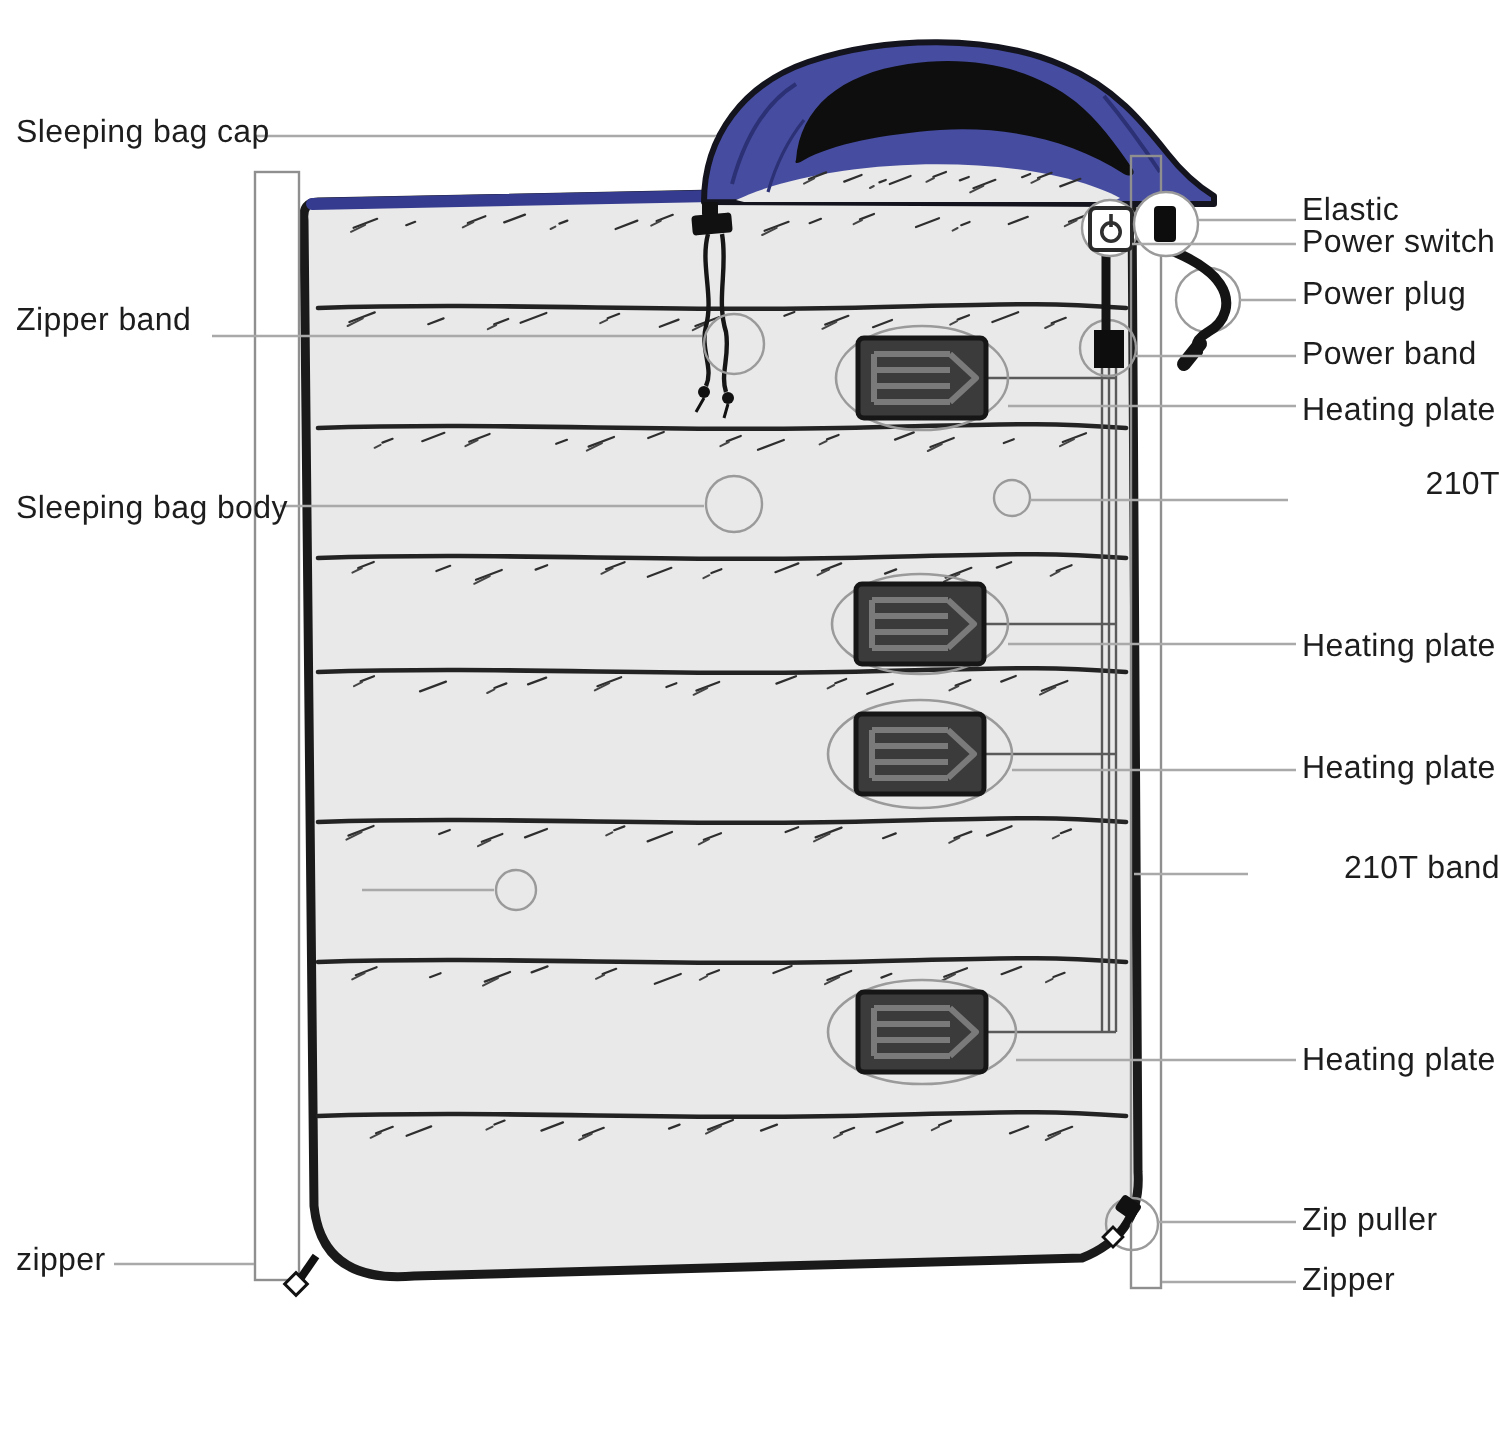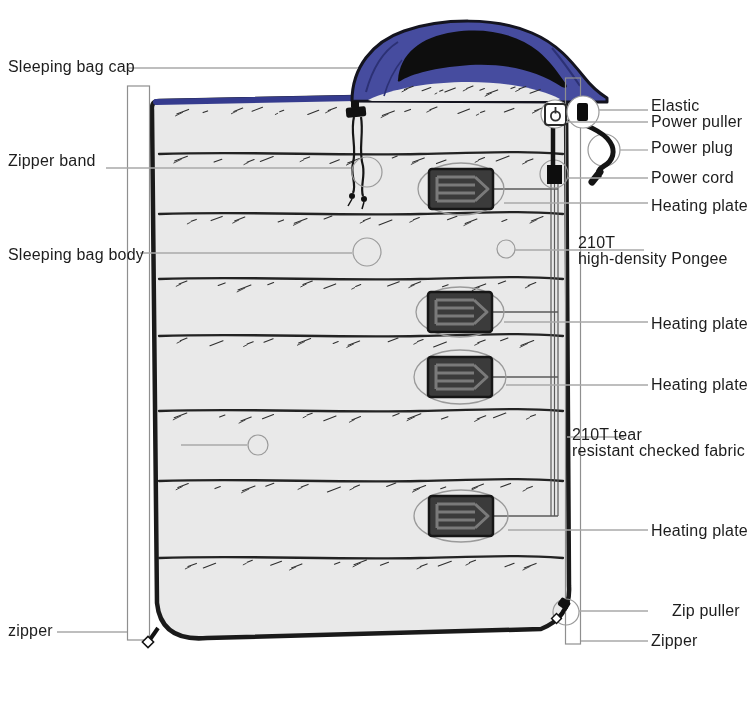--- a/index.html
+++ b/index.html
@@ -5,21 +5,21 @@
   html,body{margin:0;padding:0;background:#fff;}
   .canvas{
     position:relative;width:750px;height:720px;background:#fff;overflow:hidden;
     font-family:"Liberation Sans", sans-serif;
   }
   #art{position:absolute;left:0;top:0;}
   .lbl{
     position:absolute;font-size:16px;line-height:17px;color:#1d1d1d;
     white-space:nowrap;letter-spacing:.2px;
   }
-  .lbl.c{text-align:left;line-height:16px;}
+  .lbl.c{text-align:right;line-height:16px;}
 </style>
 </head>
 <body>
 
 <div class="canvas">
   <svg id="art" width="750" height="720" viewBox="0 0 750 720">
       <g>
         <path d="M 159 101 L 557 93 Q 566 92 566 101 L 569 586 Q 571 617 541 629 L 207 638 Q 161 642 157 603 L 152 110 Q 151 101 159 101 Z" fill="#e9e9e9" stroke="#1a1a1a" stroke-width="4.5" stroke-linejoin="round"></path>
       </g>
       <g>
@@ -310,34 +310,32 @@
         <line x1="581" y1="641" x2="648" y2="641" stroke="#a9a9a9" stroke-width="1.3"></line>
       </g>
     </svg>
 
   <div class="lbl" style="left:8px;top:58px">Sleeping bag cap</div>
   <div class="lbl" style="left:8px;top:152px">Zipper band</div>
   <div class="lbl" style="left:8px;top:246px">Sleeping bag body</div>
   <div class="lbl" style="left:8px;top:622px">zipper</div>
 
   <div class="lbl" style="left:651px;top:97px">Elastic</div>
-  <div class="lbl" style="left:651px;top:113px">Power puller</div>
+  <div class="lbl" style="left:651px;top:113px">Power switch</div>
   <div class="lbl" style="left:651px;top:139px">Power plug</div>
-  <div class="lbl" style="left:651px;top:169px">Power cord</div>
+  <div class="lbl" style="left:651px;top:169px">Power band</div>
   <div class="lbl" style="left:651px;top:197px">Heating plate</div>
 
   <div class="lbl c" style="left:578px;top:235px;width:172px">
     <div>210T</div>
-    <div>high-density Pongee</div>
   </div>
 
   <div class="lbl" style="left:651px;top:315px">Heating plate</div>
   <div class="lbl" style="left:651px;top:376px">Heating plate</div>
 
   <div class="lbl c" style="left:572px;top:427px;width:178px">
-    <div>210T tear</div>
-    <div>resistant checked fabric</div>
+    <div>210T band</div>
   </div>
 
   <div class="lbl" style="left:651px;top:522px">Heating plate</div>
-  <div class="lbl" style="left:672px;top:602px">Zip puller</div>
+  <div class="lbl" style="left:651px;top:602px">Zip puller</div>
   <div class="lbl" style="left:651px;top:632px">Zipper</div>
 </div>
 
 </body></html>

